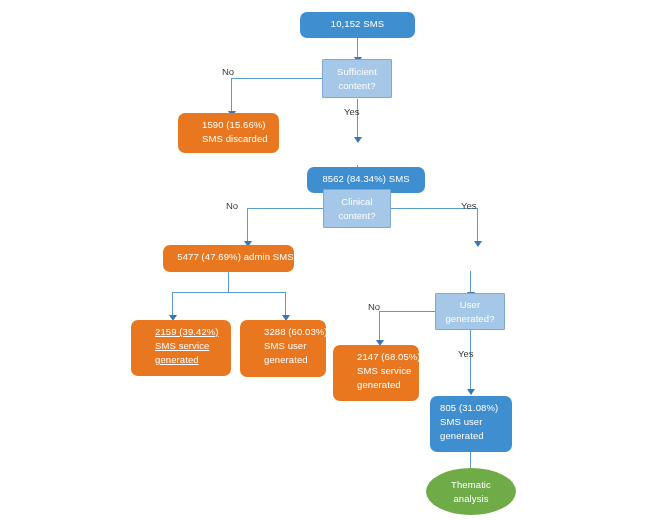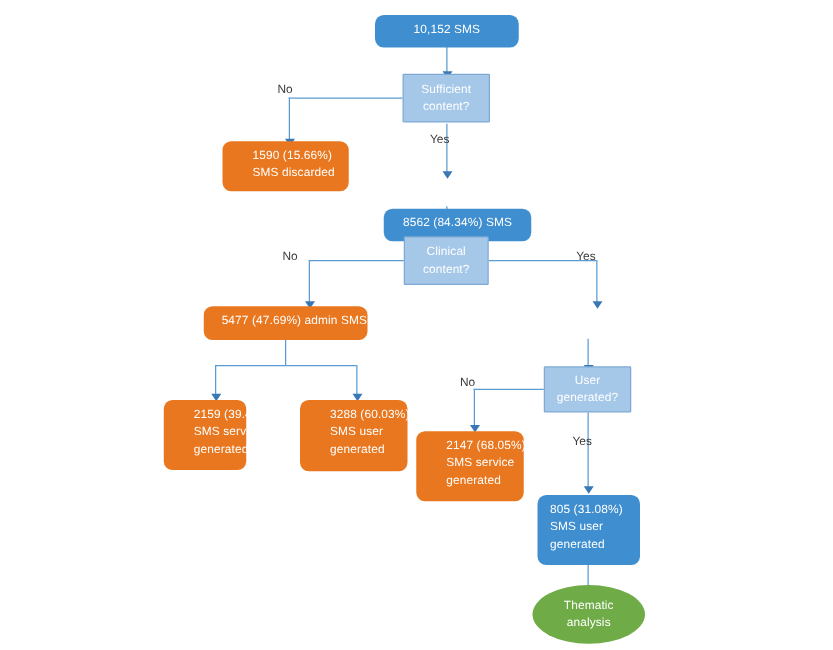--- a/index.html
+++ b/index.html
@@ -170,21 +170,21 @@
   <div class="node decision" style="left:323px; top:189px; width:68px; height:39px;">
     <span class="line">Clinical</span>
     <span class="line">content?</span>
   </div>
 
   <div class="node rrect orange center" style="left:163px; top:245px; width:131px; height:27px;">
     <span class="line">5477 (47.69%) admin SMS</span>
   </div>
 
 
-  <div class="node rrect orange left" style="left:131px; top:320px; width:66px; height:56px;">
+  <div class="node rrect orange left" style="left:131px; top:320px; width:100px; height:56px;text-decoration:underline;">
     <span class="line">2159 (39.42%)</span>
     <span class="line">SMS service</span>
     <span class="line">generated</span>
   </div>
 
   <div class="node rrect orange left" style="left:240px; top:320px; width:86px; height:57px;">
     <span class="line">3288 (60.03%)</span>
     <span class="line">SMS user</span>
     <span class="line">generated</span>
   </div>

